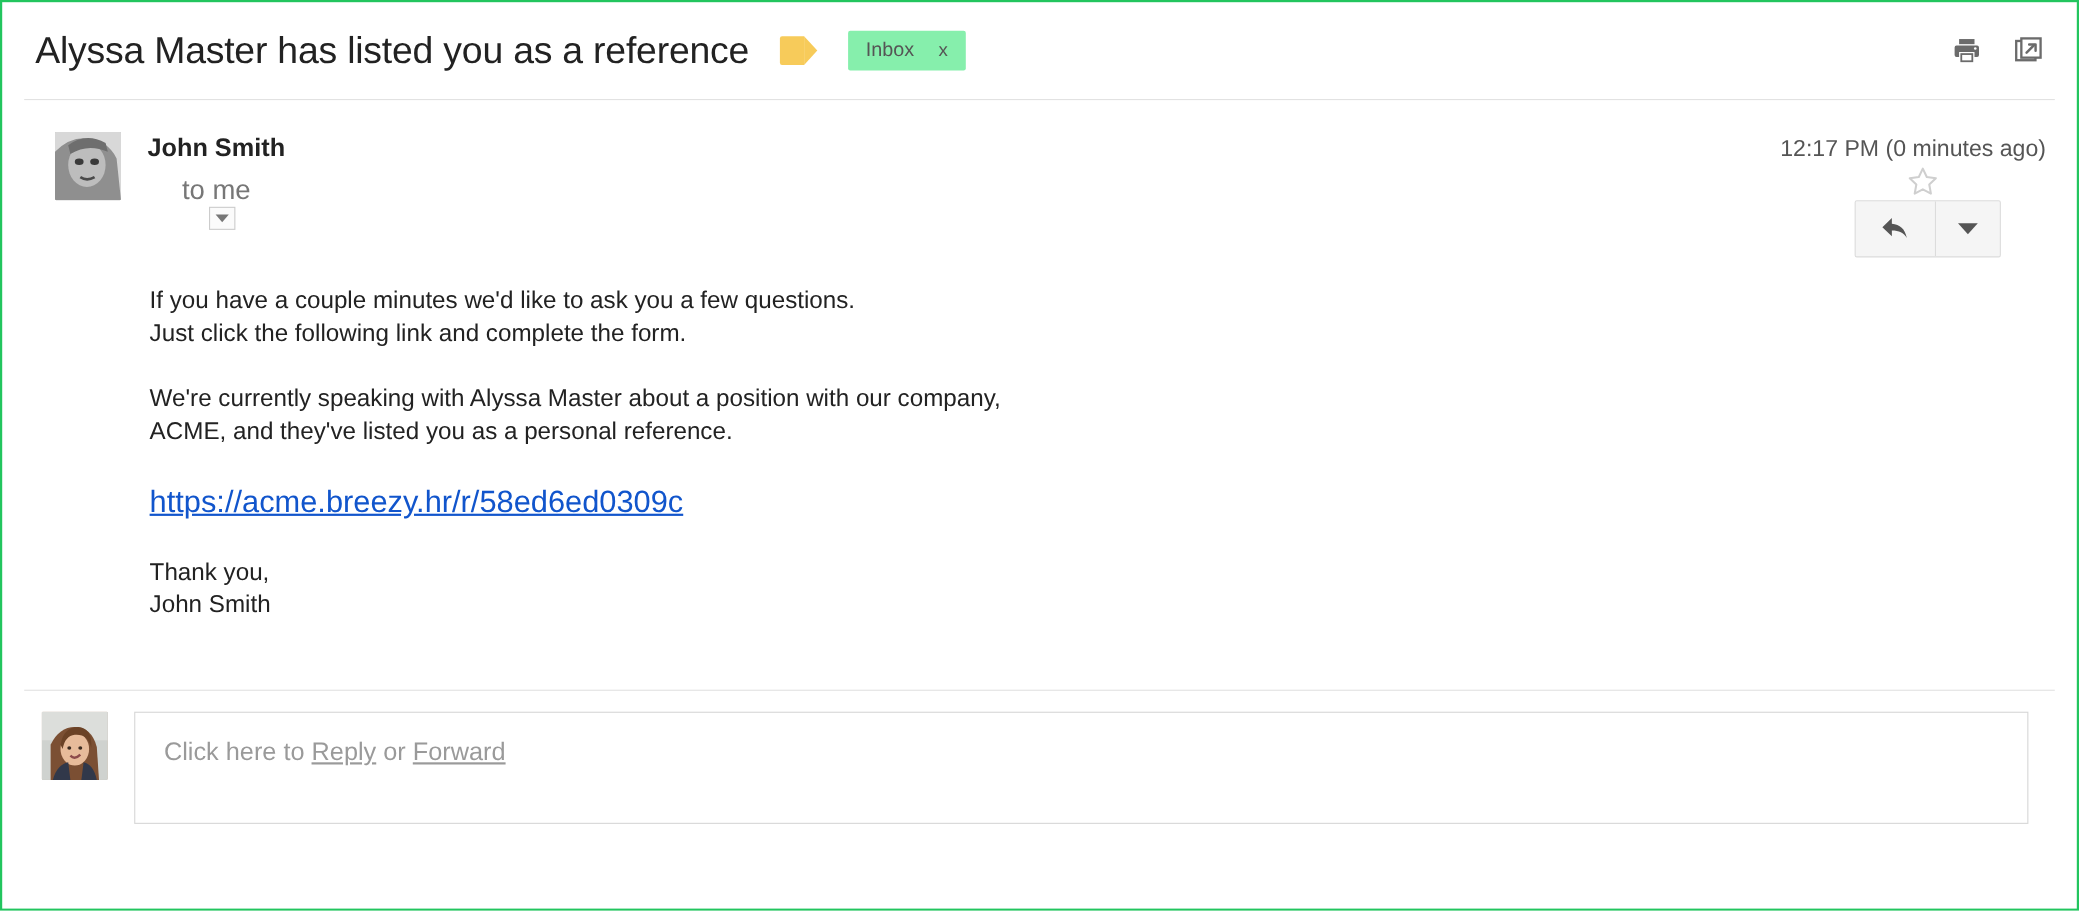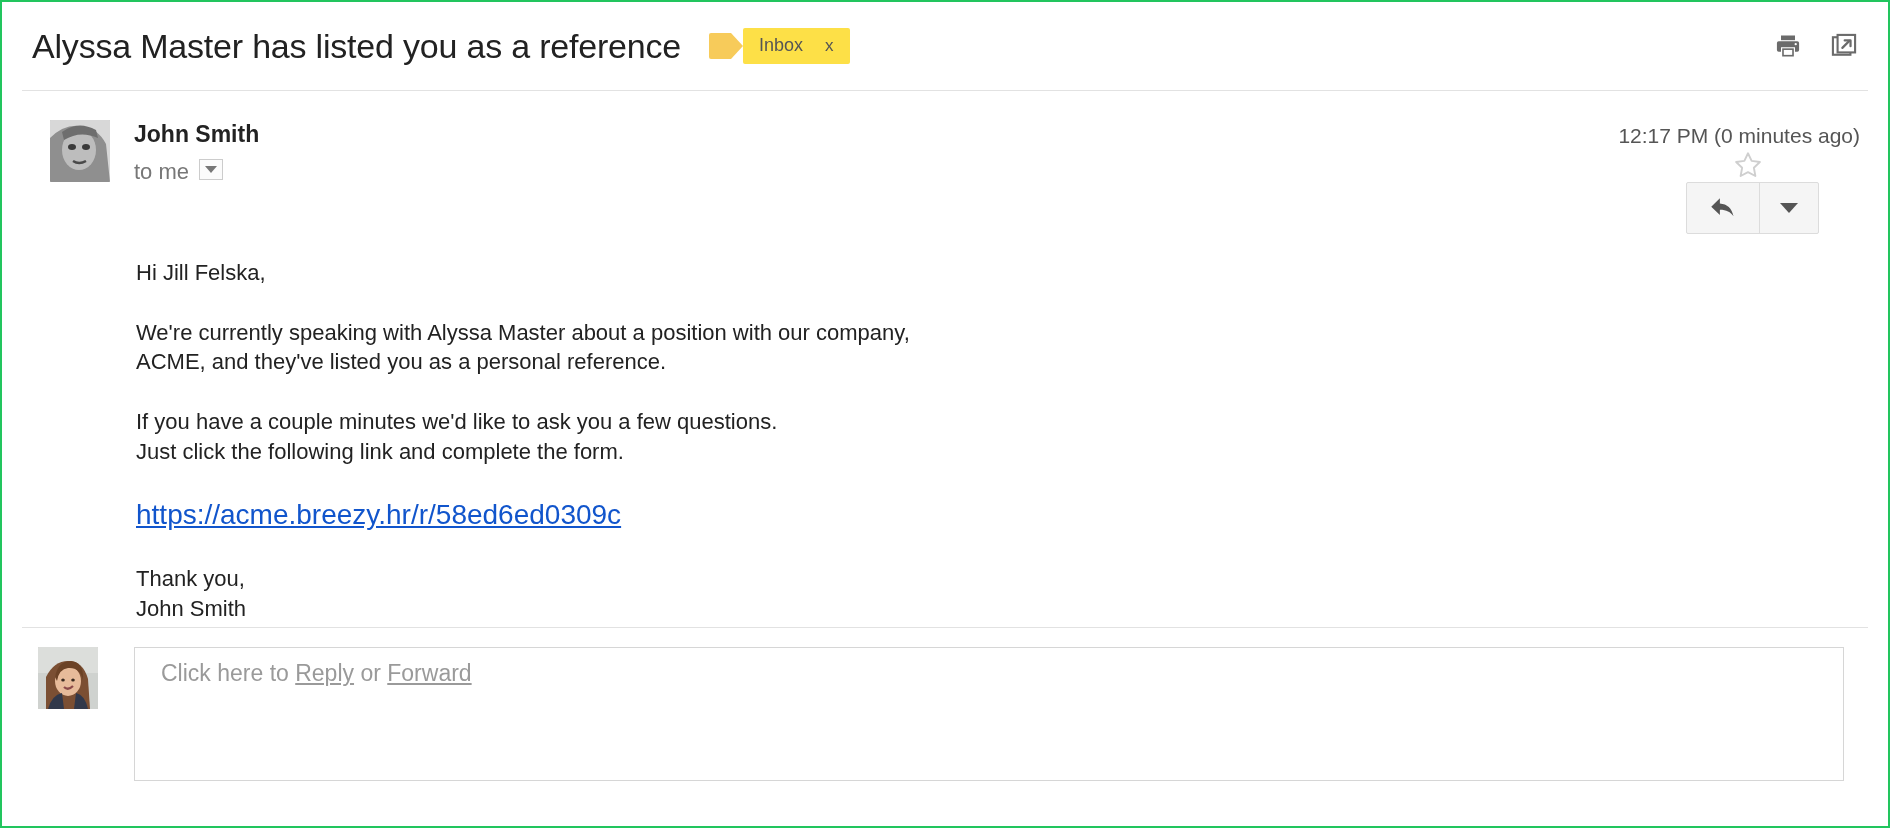--- a/index.html
+++ b/index.html
@@ -60,22 +60,22 @@
     position: absolute;
     left: 22px;
     top: -13px;
     width: 0;
     height: 0;
     border-top: 13px solid transparent;
     border-bottom: 13px solid transparent;
     border-left: 12px solid #f7cb5a;
   }
   .inbox-chip {
-    margin-left: 34px;
-    background: #fde047;
+    margin-left: 62px;
+    background: #86efac;
     color: #555555;
     font-size: 18px;
     padding: 7px 16px 8px 16px;
     border-radius: 2px;
     display: inline-flex;
     align-items: flex-end;
     white-space: nowrap;
   }
   .inbox-chip .chip-x {
     margin-left: 22px;
@@ -135,23 +135,24 @@
   }
   .sender-name {
     font-size: 23px;
     font-weight: bold;
     color: #222222;
     line-height: 1.1;
   }
   .to-line {
     margin-top: 12px;
     display: flex;
-    align-items: flex-start;
-    font-size: 22px;
+    align-items: center;
+    font-size: 25px;
     color: #777777;
+    flex-direction: column;
   }
   .caret-box {
     margin-left: 10px;
     width: 24px;
     height: 21px;
     border: 1px solid #cccccc;
     background: #fbfbfb;
     display: inline-flex;
     align-items: center;
     justify-content: center;
@@ -243,27 +244,27 @@
   }
   .reply-avatar {
     width: 60px;
     height: 62px;
     flex: 0 0 auto;
     overflow: hidden;
     border-radius: 1px;
     background: #cdbfb4;
   }
   .reply-box {
-    margin-left: 36px;
+    margin-left: 24px;
     flex: 1 1 auto;
-    height: 134px;
+    height: 102px;
     border: 1px solid #d6d6d6;
     background: #ffffff;
     box-sizing: border-box;
-    padding: 12px 26px;
+    padding: 22px 26px;
     cursor: text;
   }
   .reply-placeholder {
     font-size: 23px;
     color: #9a9a9a;
   }
   .reply-placeholder .ul {
     text-decoration: underline;
   }
 </style>
@@ -347,26 +348,25 @@
             </svg>
           </span>
           <span class="rg-btn second">
             <span class="tri-down"></span>
           </span>
         </span>
       </div>
     </div>
 
     <div class="body-wrap">
-      <p>Hi Jill Felska,</p>
-      <p style="max-width:790px;">We're currently speaking with Alyssa Master about a position with our company, ACME, and they've listed you as a personal reference.</p>
       <p>
         <span class="signoff-line">If you have a couple minutes we'd like to ask you a few questions.</span>
         <span class="signoff-line">Just click the following link and complete the form.</span>
       </p>
+      <p style="max-width:790px;">We're currently speaking with Alyssa Master about a position with our company, ACME, and they've listed you as a personal reference.</p>
       <p>
         <a class="body-link" href="#">https://acme.breezy.hr/r/58ed6ed0309c</a>
       </p>
       <p>
         <span class="signoff-line">Thank you,</span>
         <span class="signoff-line">John Smith</span>
       </p>
     </div>
   </div>
 

